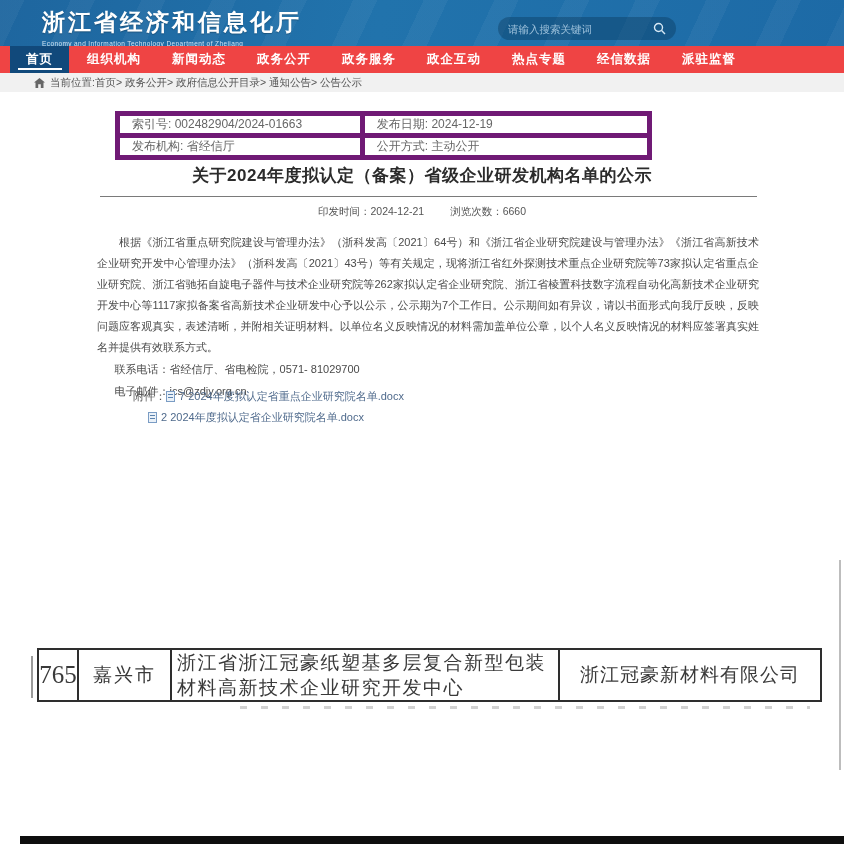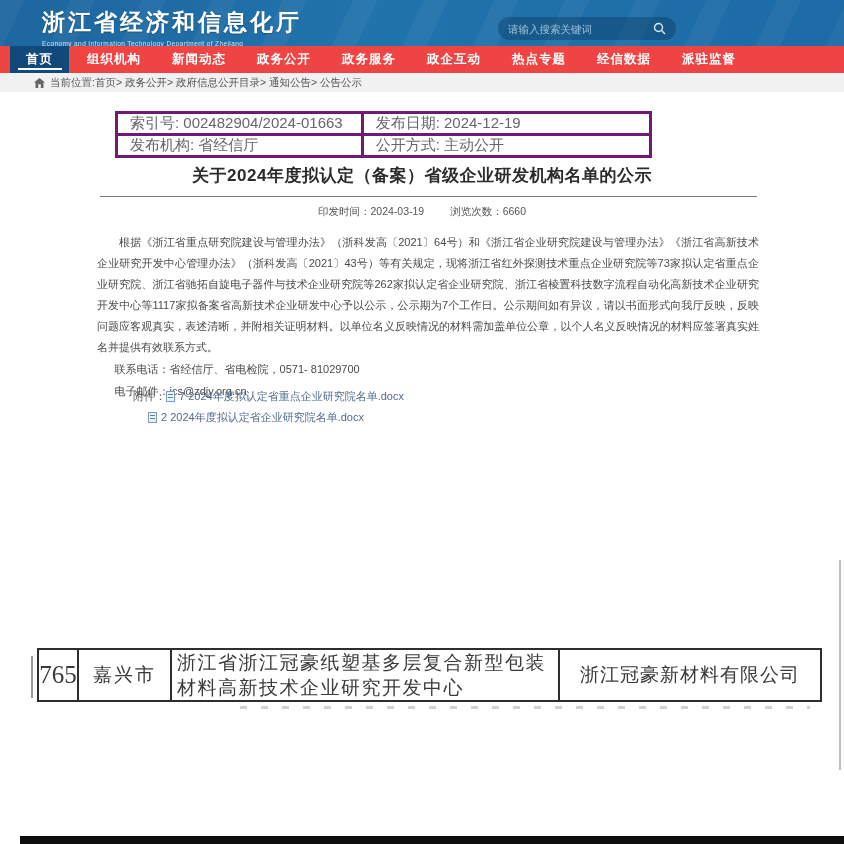--- a/index.html
+++ b/index.html
@@ -31,21 +31,21 @@
   .nav-item.active::after { content:""; position:absolute; left:50%; transform:translateX(-50%);
     bottom:3px; width:44px; height:2px; background:#ffffff; }
 
   
   .breadcrumb { position:absolute; top:73px; left:0; width:844px; height:19px; background:#f1f1f1;
     display:flex; align-items:center; padding-left:34px; font-size:10.5px; color:#555; }
   .crumb-icon { margin-right:5px; display:inline-flex; }
 
   
   .doc-info { position:absolute; top:111px; left:115px; width:537px; border-collapse:collapse; }
-  .doc-info td { border:3px solid #701a75; height:21px; font-size:15px; color:#666;
+  .doc-info td { border:5px solid #701a75; height:21px; font-size:12px; color:#666;
     padding:0 0 0 12px; background:#fff; }
   .doc-info td.c1 { width:46%; }
 
   
   .article-title { position:absolute; top:164px; left:85px; width:674px; text-align:center;
     font-size:17px; font-weight:bold; color:#2b2b2b; letter-spacing:.5px; }
   .title-rule { position:absolute; top:196px; left:100px; width:657px; height:1px; background:#7a7a7a; }
   .article-meta { position:absolute; top:205px; left:85px; width:674px; text-align:center;
     font-size:10.5px; color:#555; }
   .article-meta .sep { display:inline-block; width:26px; }
@@ -135,21 +135,21 @@
     <tr>
       <td class="c1">发布机构: 省经信厅</td>
       <td>公开方式: 主动公开</td>
     </tr>
   </tbody>
     </table>
 
   <h1 class="article-title">关于2024年度拟认定（备案）省级企业研发机构名单的公示</h1>
   <div class="title-rule"></div>
   <div class="article-meta">
-    <span>印发时间：2024-03-19</span><span class="sep"></span><span>浏览次数：6660</span>
+    <span>印发时间：2024-12-21</span><span class="sep"></span><span>浏览次数：6660</span>
   </div>
 
   <div class="article-body">
     <p class="para">根据《浙江省重点研究院建设与管理办法》（浙科发高〔2021〕64号）和《浙江省企业研究院建设与管理办法》《浙江省高新技术企业研究开发中心管理办法》（浙科发高〔2021〕43号）等有关规定，现将浙江省红外探测技术重点企业研究院等73家拟认定省重点企业研究院、浙江省驰拓自旋电子器件与技术企业研究院等262家拟认定省企业研究院、浙江省棱置科技数字流程自动化高新技术企业研究开发中心等1117家拟备案省高新技术企业研发中心予以公示，公示期为7个工作日。公示期间如有异议，请以书面形式向我厅反映，反映问题应客观真实，表述清晰，并附相关证明材料。以单位名义反映情况的材料需加盖单位公章，以个人名义反映情况的材料应签署真实姓名并提供有效联系方式。</p>
     <p class="contact">联系电话：省经信厅、省电检院，0571- 81029700</p>
     <p class="contact">电子邮件：jcs@zdjy.org.cn</p>
   </div>
 
   <div class="attachments">
     <div class="att-row">

